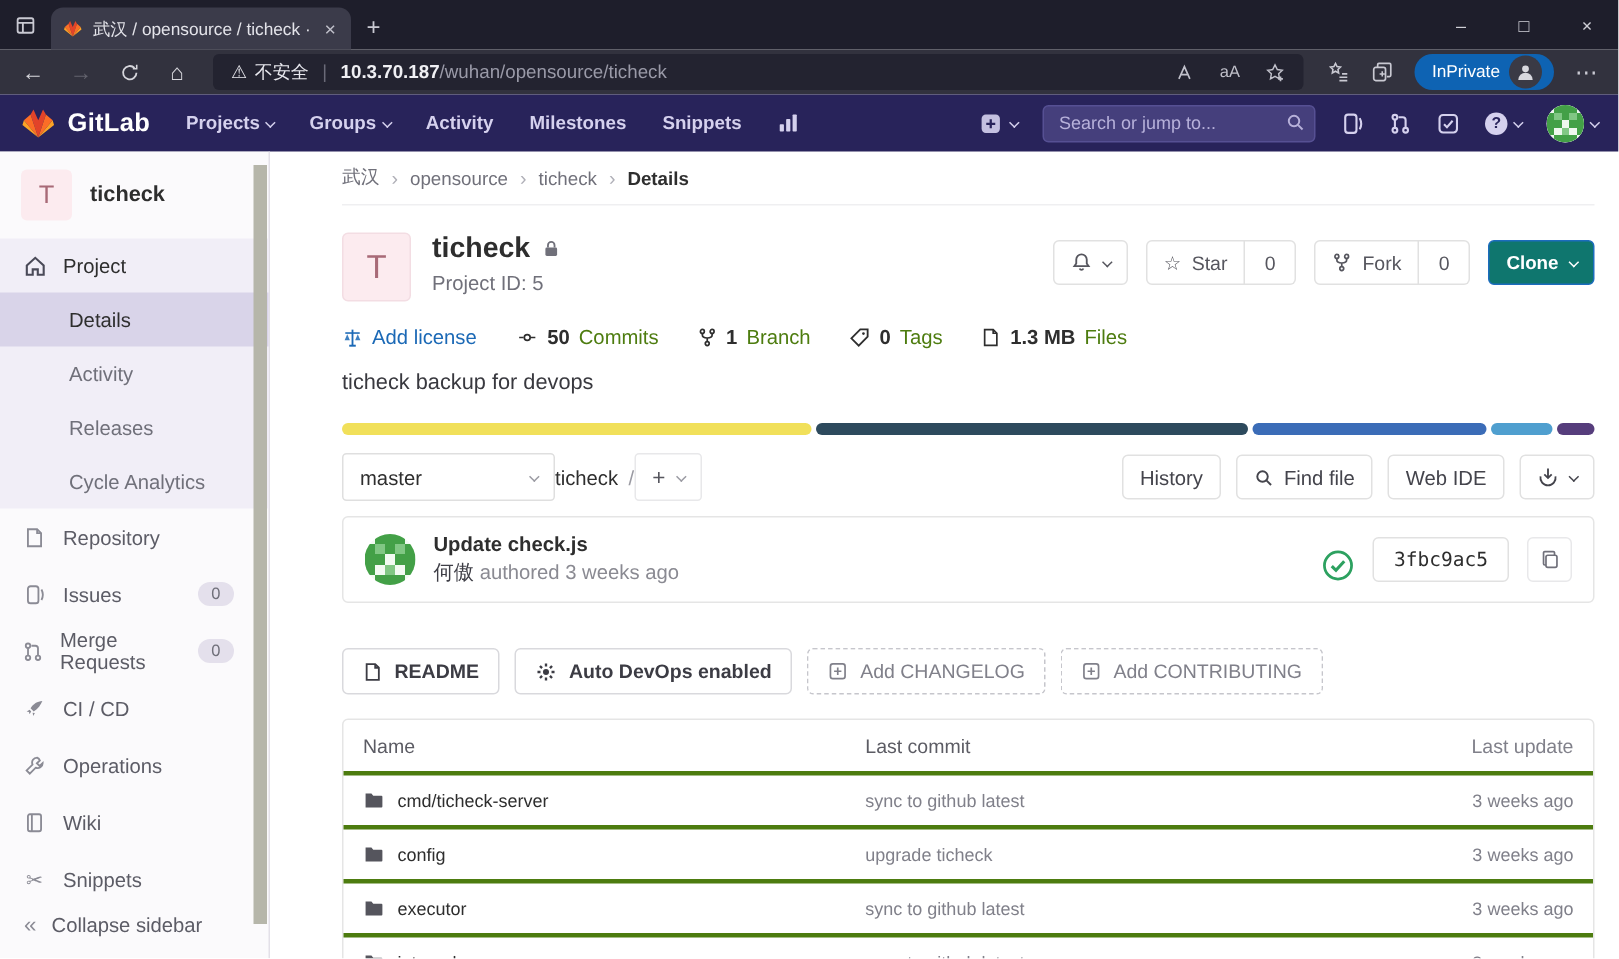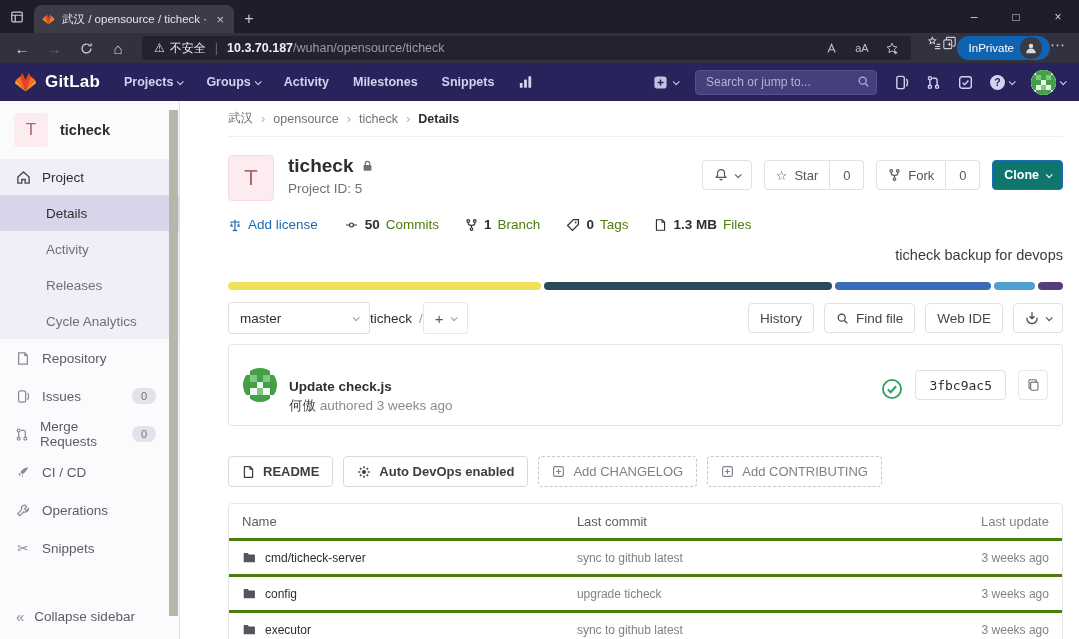--- a/index.html
+++ b/index.html
@@ -20,21 +20,21 @@
 
   .toolbar { height:30px; background:#32323e; display:flex; align-items:center; padding:0 6px; }
   .nav-btn { width:32px; height:26px; display:flex; align-items:center; justify-content:center; font-size:15px; color:#d6d6dc; }
   .nav-btn.dim { color:#63636e; }
   .addressbar { flex:1; height:24px; background:#232330; border-radius:4px; margin:0 8px; display:flex; align-items:center; padding:0 12px; font-size:12.5px; }
   .warn { color:#e8e8ee; display:flex; align-items:center; gap:5px; font-size:12px; }
   .addr-pipe { color:#6a6a78; margin:0 9px; }
   .url-host { color:#f0f0f4; font-weight:bold; }
   .url-path { color:#9a9aa8; }
   .addr-icons { margin-left:auto; display:flex; gap:16px; align-items:center; color:#c0c0ca; }
-  .chrome-right { display:flex; align-items:flex-start; padding:0 8px; color:#c9c9d2; }
+  .chrome-right { display:flex; align-items:center; gap:14px; padding:0 8px; color:#c9c9d2; }
   .inprivate { height:24px; background:#0e63b3; border-radius:12px; display:flex; align-items:center; color:#fff; font-size:11.5px; padding:0 8px 0 12px; gap:6px; }
   .pav { width:22px; height:22px; border-radius:50%; background:#3a3a45; display:flex; align-items:center; justify-content:center; }
 
   
   .gl-nav { height:38px; background:#28235a; display:flex; align-items:center; padding:0 14px; color:#d5d1ee; }
   .gl-brand { display:flex; align-items:center; gap:8px; margin-right:24px; }
   .gl-brand .name { color:#fff; font-size:17px; font-weight:bold; letter-spacing:.2px; }
   .gl-links { display:flex; align-items:center; gap:24px; font-size:12.5px; font-weight:bold; }
   .gl-link { display:flex; align-items:center; gap:4px; color:#d5d1ee; }
   .chev { width:5px; height:5px; border:solid currentColor; border-width:0 1.5px 1.5px 0; transform:rotate(45deg) translateY(-1px); display:inline-block; }
@@ -87,38 +87,38 @@
   .grp .cnt { height:30px; min-width:34px; border:1px solid #e1e1e1; border-left:none; border-radius:0 4px 4px 0; display:flex; align-items:center; justify-content:center; font-size:13px; color:#56565e; background:#fff; }
   .btn-primary { background:#0f766e; border-color:#1c6cbd; color:#fff; font-weight:bold; font-size:12.5px; }
   .btn-primary .chev { border-width:0 1.6px 1.6px 0; }
 
   .stats { margin-top:16px; display:flex; align-items:center; gap:26px; font-size:13.5px; color:#2e2e2e; }
   .stat { display:flex; align-items:center; gap:6px; }
   .stat b { font-weight:bold; }
   .stat .lite { color:#4d7c0f; font-weight:normal; }
   .link-blue { color:#1b69b6; }
 
-  .desc { margin-top:15px; font-size:14.5px; color:#39393f;text-align:right; }
+  .desc { margin-top:15px; font-size:14.5px; color:#39393f; }
 
   .langbar { margin-top:19px; display:flex; gap:3px; height:8px; }
   .langbar .seg { height:8px; border-radius:4px; }
 
   .branch-row { margin-top:12px; display:flex; align-items:center; }
   .select { width:142px; height:32px; border:1px solid #dfdfdf; border-radius:3px; display:flex; align-items:center; padding:0 11px; font-size:13.5px; color:#2e2e2e; background:#fff; }
   .select .chev { margin-left:auto; color:#9a9aa2; }
   .path-crumb { font-size:13.5px; color:#2e2e2e; display:flex; align-items:center; gap:7px; }
   .path-crumb .sl { color:#9a9aa2; }
   .plus-btn { height:32px; border:1px solid #e8e8ea; border-radius:3px; background:#fff; display:flex; align-items:center; gap:7px; padding:0 11px; color:#56565e; font-size:15px; }
   .plus-btn .chev { color:#9a9aa2; }
   .branch-right { margin-left:auto; display:flex; gap:10px; }
   .branch-right .btn { font-size:13.5px; color:#44444c; }
 
   .commit-box { margin-top:10px; border:1px solid #e5e5e5; border-radius:4px; padding:10px 14px; display:flex; align-items:center; }
   .c-avatar { width:34px; height:34px; border-radius:50%; overflow:hidden; flex:none; }
-  .commit-text { margin-left:12px;margin-top:24px; }
+  .commit-text { margin-left:12px; }
   .c-title { font-size:13.5px; font-weight:bold; color:#2e2e2e; }
   .c-meta { font-size:13.5px; color:#8a8a92; margin-top:3px; }
   .c-meta .author { color:#3e3e46; }
   .commit-right { margin-left:auto; display:flex; align-items:flex-end; gap:12px; }
   .hash { font-family:"DejaVu Sans Mono", monospace; font-size:13px; color:#2e2e2e; height:30px; border:1px solid #e1e1e1; border-radius:4px; display:flex; align-items:center; padding:0 13px; background:#fff; }
   .copy-btn { width:30px; height:30px; border:1px solid #e8e8ea; border-radius:4px; background:#fff; display:flex; align-items:center; justify-content:center; color:#70707a; }
 
   .quick-row { margin-top:30px; display:flex; gap:10px; }
   .qbtn { height:31px; display:inline-flex; align-items:center; gap:8px; padding:0 13px; font-size:13px; border-radius:4px; background:#fff; }
   .qbtn.solid { border:1px solid #d9d9dd; color:#3c3c44; font-weight:bold; }
@@ -399,20 +399,29 @@
       </div>
       <div class="s-item" style="height:38px">
         <span class="ic">
           <svg width="14" height="15" viewBox="0 0 16 16" fill="none" stroke="currentColor" stroke-width="1.4">
               <path d="M10 1.8a3.8 3.8 0 0 0-3.5 5.3L2 11.6 4.4 14l4.5-4.5A3.8 3.8 0 0 0 14.2 6l-2.3 2.2-2.1-2.1L12.1 4A3.8 3.8 0 0 0 10 1.8z"></path>
             </svg>
         </span>
         <span>Operations</span>
       </div>
       <div class="s-item" style="height:38px">
+        <span class="ic">
+          <svg width="14" height="15" viewBox="0 0 16 16" fill="none" stroke="currentColor" stroke-width="1.4">
+              <rect x="3" y="1.5" width="10" height="13" rx="1.5"></rect>
+              <path d="M6 1.5v13"></path>
+            </svg>
+        </span>
+        <span>Wiki</span>
+      </div>
+      <div class="s-item" style="height:38px">
         <span class="ic">✂</span>
         <span>Snippets</span>
       </div>
       <div class="scroll-thumb"></div>
       <div class="collapse-btn">
         <span class="dbl">«</span>
         <span>Collapse sidebar</span>
       </div>
     </aside>
 

